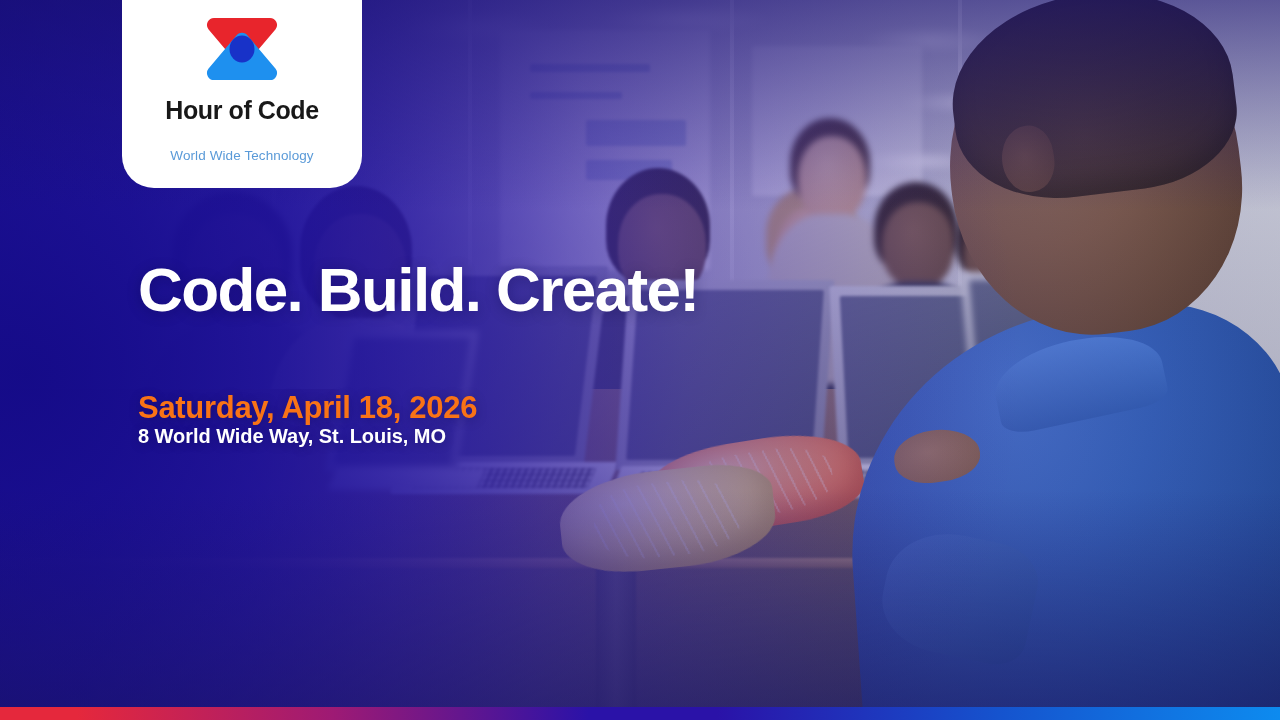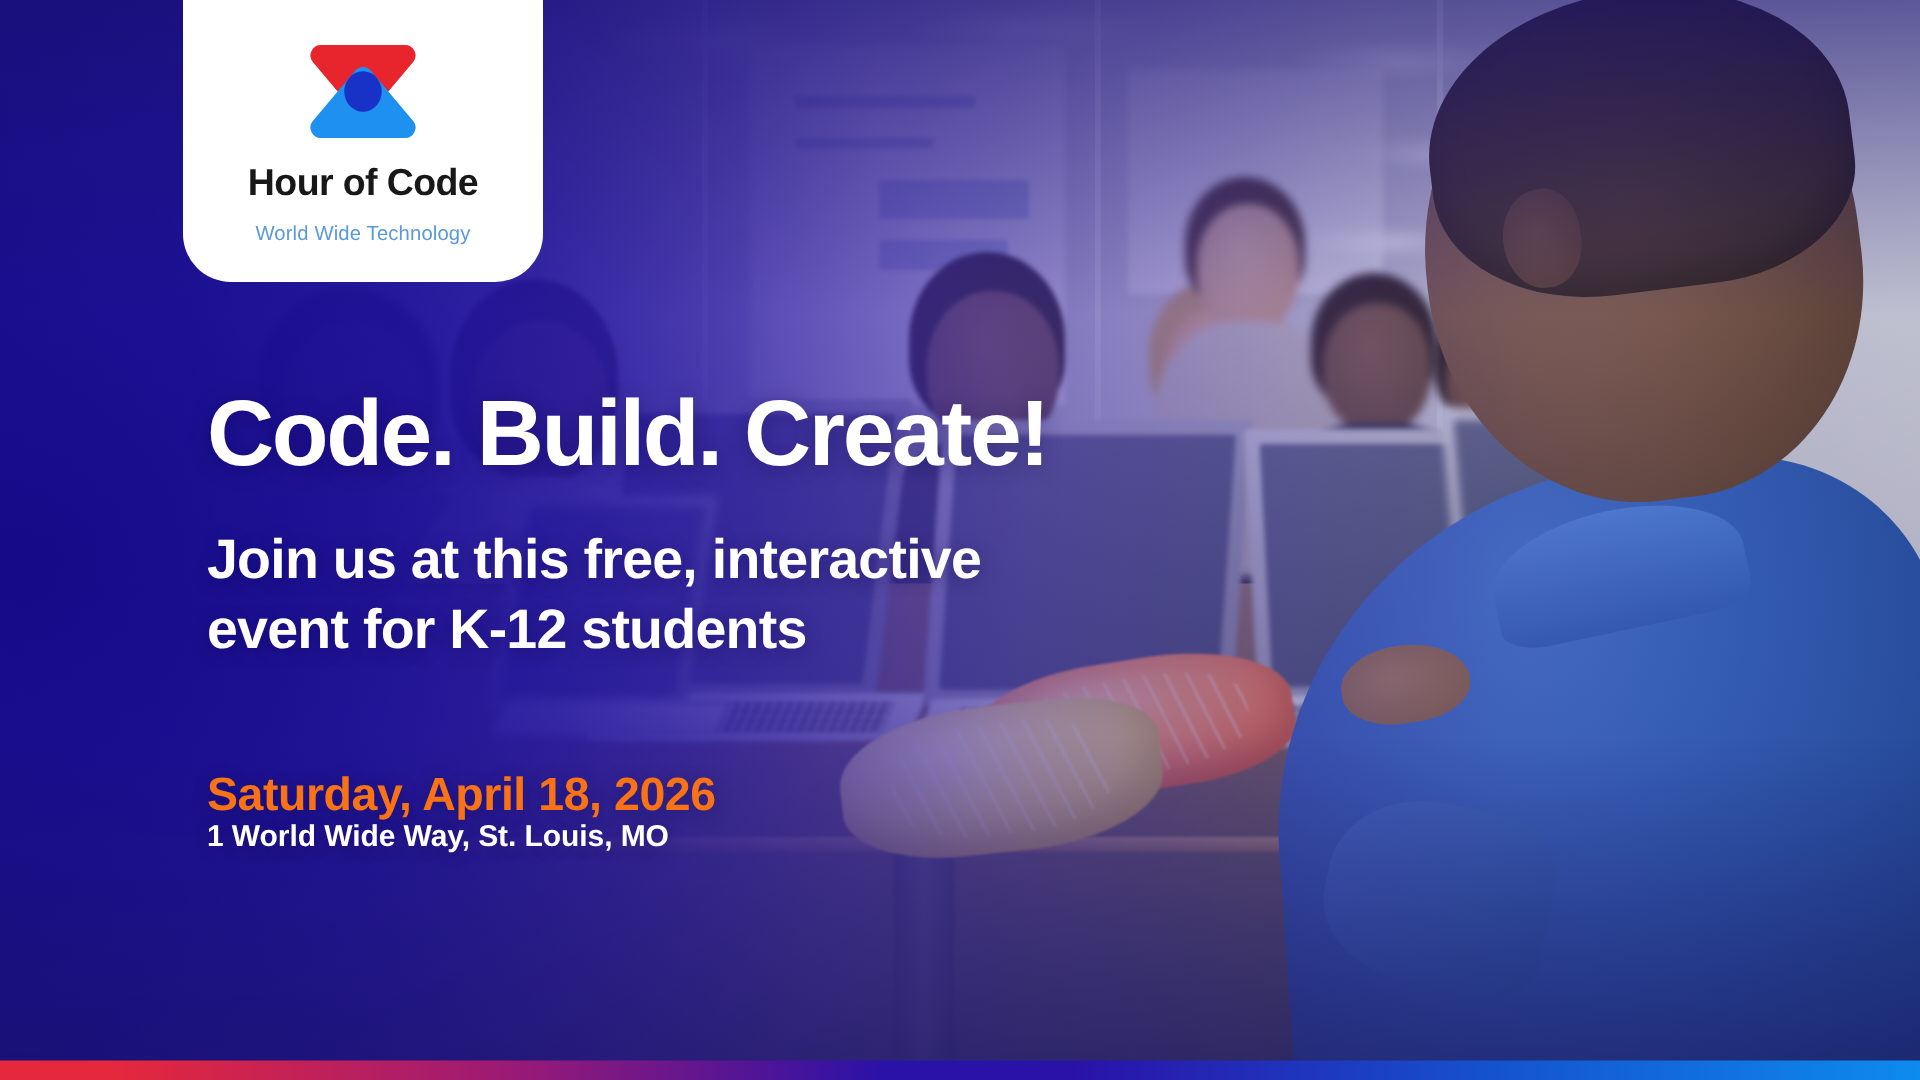--- a/index.html
+++ b/index.html
@@ -235,21 +235,21 @@
     position:relative;
     width:76px; height:74px;
     margin-bottom:12px;
   }
   #logo-card-title {
     font-size:25px; font-weight:bold;
     color:#181818; letter-spacing:-.4px;
     line-height:1;
   }
   #logo-card-sub {
-    margin-top:14px;
+    margin-top:26px;
     font-size:13.5px; font-weight:normal;
     color:#5a9ad8; letter-spacing:.1px;
     line-height:1;
   }
 
   
   #copy { position:absolute; left:138px; top:258px; width:720px; }
 
   #headline {
     font-size:62px; font-weight:bold;
@@ -421,20 +421,19 @@
         <path d="M32.2 23.8 a7 7 0 0 1 11.6 0 L71.6 56.8 A7 7 0 0 1 66 68 H10 a7 7 0 0 1 -5.6 -11.2 Z" fill="#1E90EF"></path>
         <ellipse cx="38" cy="37" rx="12.5" ry="13.5" fill="#1832C8"></ellipse>
       </svg>
     </div>
     <div id="logo-card-title" style="color: rgb(24, 24, 24);">Hour of Code</div>
     <div id="logo-card-sub" style="color: rgb(90, 154, 216);">World Wide Technology</div>
   </div>
 
   <div id="copy">
     <div id="headline" style="color: rgb(255, 255, 255);">Code. Build. Create!</div>
-    <div id="subhead" style="color: rgb(255, 255, 255);">Join us at this free, interactive event for K-12 students</div>
     <div id="eventdate" style="color: #f97316;">Saturday, April 18, 2026</div>
-    <div class="venue-line" id="venue-street" style="color: rgb(255, 255, 255);">1 World Wide Way, St. Louis, MO</div>
+    <div class="venue-line" id="venue-street" style="color: rgb(255, 255, 255);">8 World Wide Way, St. Louis, MO</div>
   </div>
 
   <div id="accent-bar" style="background: linear-gradient(90deg, rgb(229, 40, 60) 0%, rgb(229, 40, 60) 6%, rgb(158, 26, 116) 26%, rgb(42, 18, 168) 46%, rgb(42, 18, 168) 56%, rgb(21, 83, 206) 78%, rgb(13, 139, 239) 100%);"></div>
 
 </div>
 
 </body></html>

